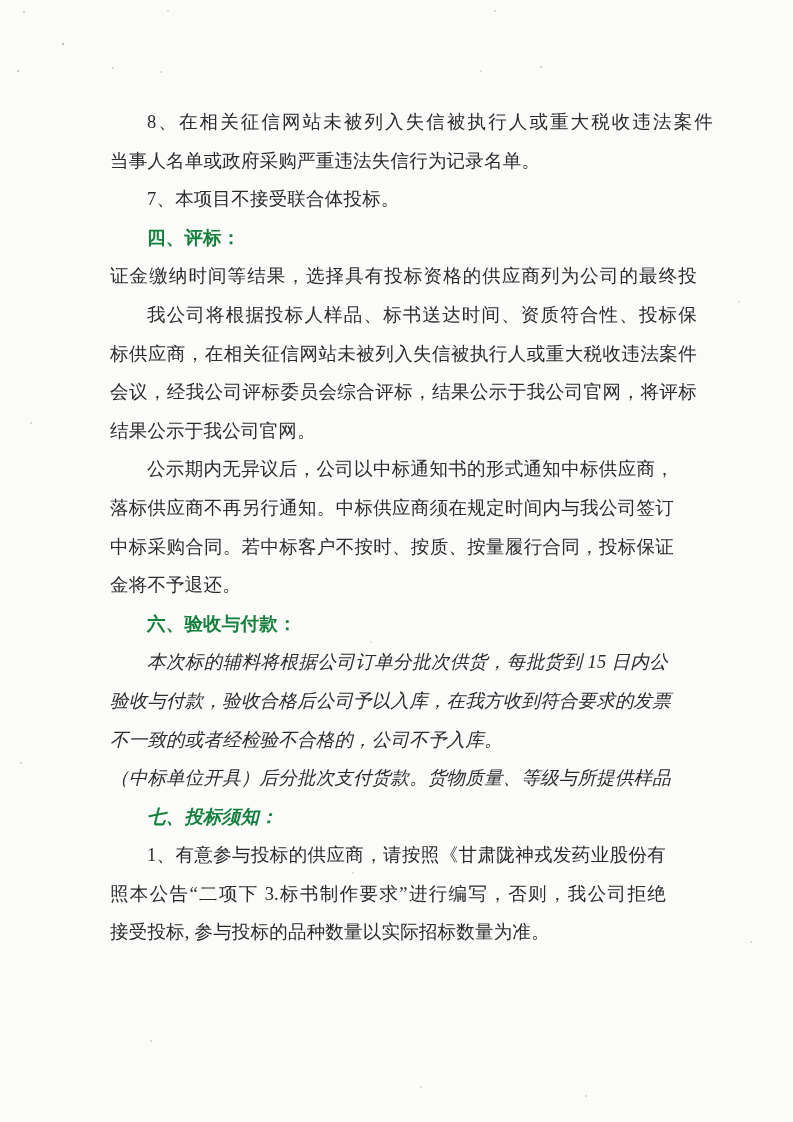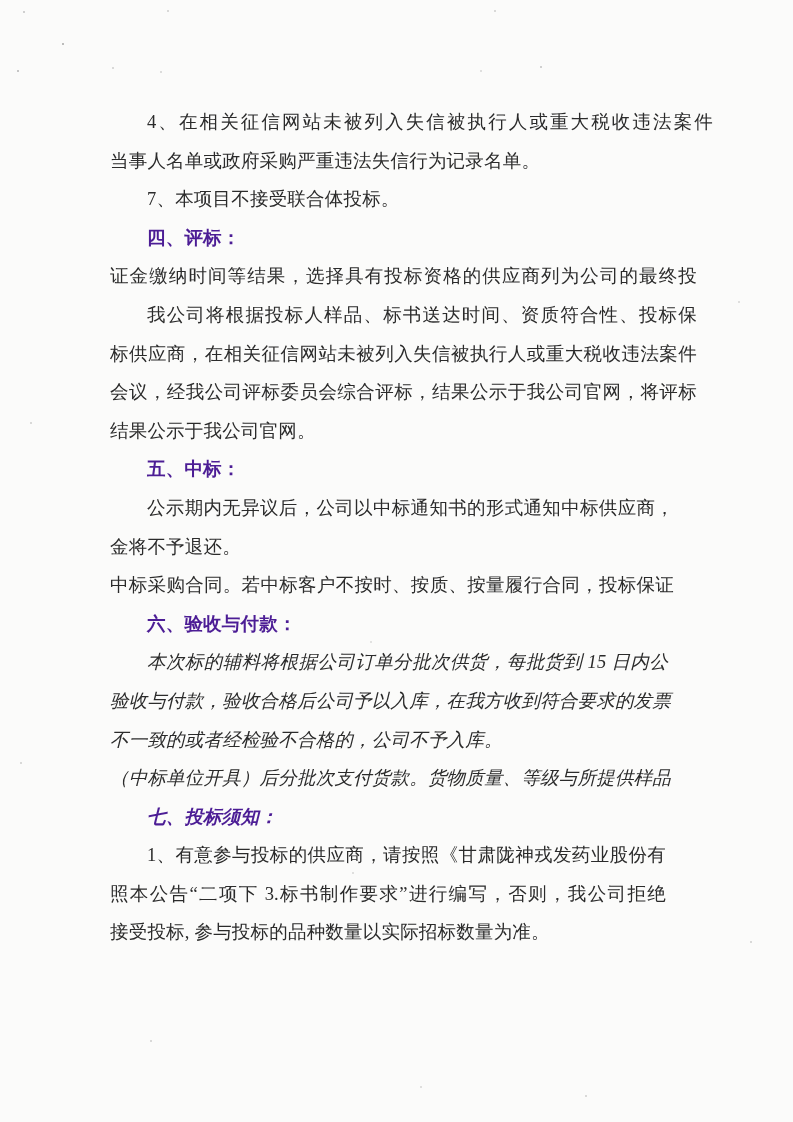--- a/index.html
+++ b/index.html
@@ -50,47 +50,47 @@
   .doc-line {
     font-size: 18.5px;
     line-height: 38.6px;
     color: #2b2b2b;
     white-space: nowrap;
     text-align: justify;
     letter-spacing: 0.2px;
   }
   .doc-line.fill { text-align-last: justify; }
   .doc-line.ind  { text-indent: 37px; }
-  .doc-line.bold { font-weight: 700; color: #4c1d95; }
+  .doc-line.bold { font-weight: 700; color: #15803d; }
   
   .doc-line:nth-child(-n+3)                 { width: 603px; }
   .doc-line:nth-child(n+4):nth-child(-n+9)  { width: 587px; }
   .doc-line:nth-child(n+10):nth-child(-n+14){ width: 564px; }
   .doc-line:nth-child(n+15):nth-child(-n+19){ width: 558px; font-style: italic; }
   .doc-line:nth-child(n+20)                 { width: 556px; }
 </style>
 </head>
 <body>
 
 <div id="scan-noise"></div>
 
 <div id="doc">
-    <div class="doc-line ind fill">4、在相关征信网站未被列入失信被执行人或重大税收违法案件</div>
+    <div class="doc-line ind fill">8、在相关征信网站未被列入失信被执行人或重大税收违法案件</div>
     <div class="doc-line">当事人名单或政府采购严重违法失信行为记录名单。</div>
     <div class="doc-line ind">7、本项目不接受联合体投标。</div>
     <div class="doc-line ind bold">四、评标：</div>
     <div class="doc-line fill">证金缴纳时间等结果，选择具有投标资格的供应商列为公司的最终投</div>
     <div class="doc-line ind fill">我公司将根据投标人样品、标书送达时间、资质符合性、投标保</div>
     <div class="doc-line fill">标供应商，在相关征信网站未被列入失信被执行人或重大税收违法案件</div>
     <div class="doc-line fill">会议，经我公司评标委员会综合评标，结果公示于我公司官网，将评标</div>
     <div class="doc-line">结果公示于我公司官网。</div>
-    <div class="doc-line ind bold">五、中标：</div>
     <div class="doc-line ind fill">公示期内无异议后，公司以中标通知书的形式通知中标供应商，</div>
+    <div class="doc-line fill">落标供应商不再另行通知。中标供应商须在规定时间内与我公司签订</div>
+    <div class="doc-line fill">中标采购合同。若中标客户不按时、按质、按量履行合同，投标保证</div>
     <div class="doc-line">金将不予退还。</div>
-    <div class="doc-line fill">中标采购合同。若中标客户不按时、按质、按量履行合同，投标保证</div>
     <div class="doc-line ind bold">六、验收与付款：</div>
     <div class="doc-line ind fill">本次标的辅料将根据公司订单分批次供货，每批货到 15 日内公</div>
     <div class="doc-line fill">验收与付款，验收合格后公司予以入库，在我方收到符合要求的发票</div>
     <div class="doc-line">不一致的或者经检验不合格的，公司不予入库。</div>
     <div class="doc-line fill">（中标单位开具）后分批次支付货款。货物质量、等级与所提供样品</div>
     <div class="doc-line ind bold">七、投标须知：</div>
     <div class="doc-line ind fill">1、有意参与投标的供应商，请按照《甘肃陇神戎发药业股份有</div>
     <div class="doc-line fill">照本公告“二项下 3.标书制作要求”进行编写，否则，我公司拒绝</div>
     <div class="doc-line">接受投标, 参与投标的品种数量以实际招标数量为准。</div>
   </div>

